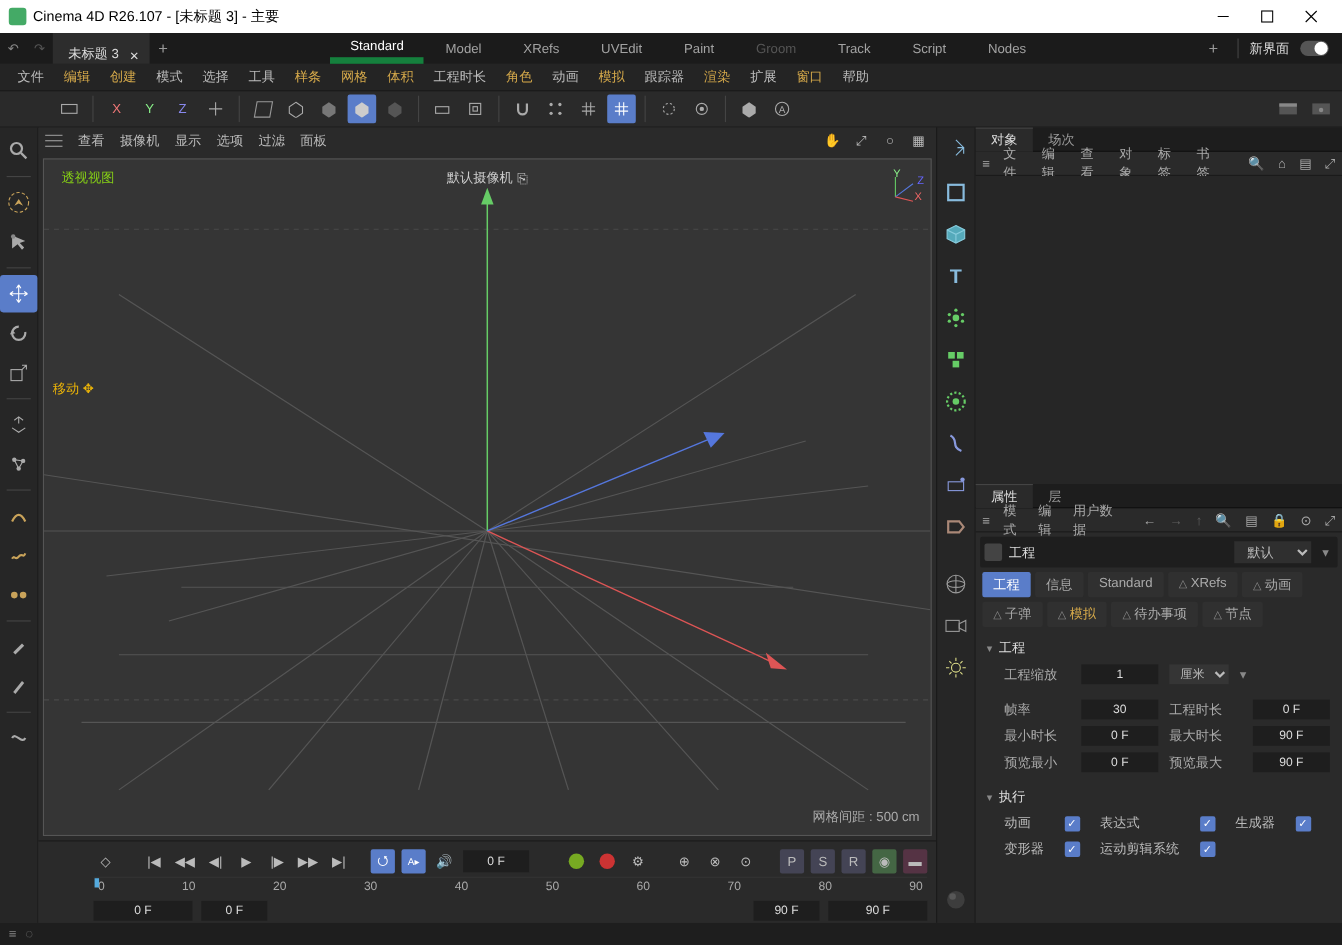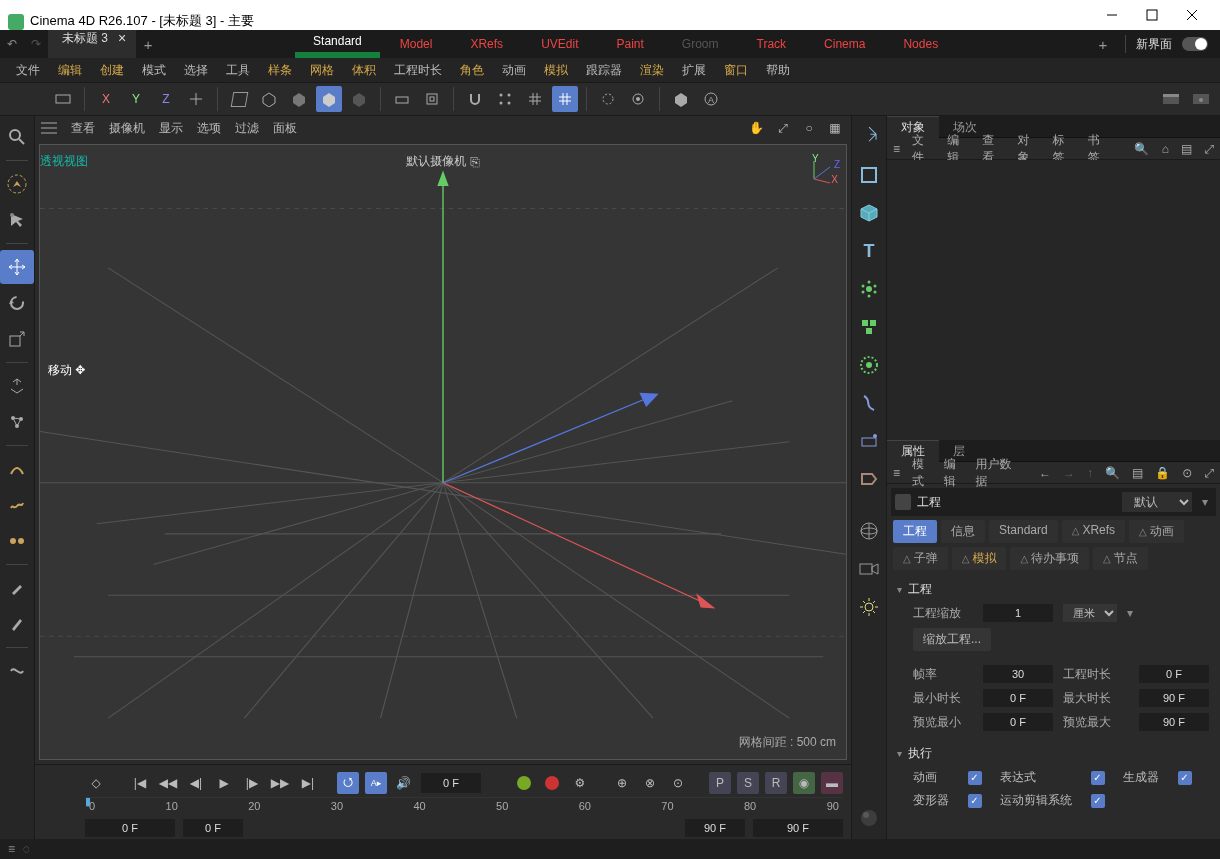--- a/index.html
+++ b/index.html
@@ -1,31 +1,31 @@
 <!DOCTYPE html>
 <html><head>
 <meta charset="utf-8">
 <style>
 * { margin:0; padding:0; box-sizing:border-box; font-family:"Microsoft YaHei",Arial,sans-serif; }
 body { background:#2a2a2a; color:#bbb; font-size:12px; width:1220px; height:859px; overflow:hidden; position:relative; }
 
 
-.titlebar { height:30px; background:#fff; color:#000; display:flex; align-items:flex-end; padding:0 8px; font-size:13px; }
+.titlebar { height:30px; background:#fff; color:#000; display:flex; align-items:center; padding:0 8px; font-size:13px; }
 .titlebar .appicon { width:16px; height:16px; background:#4a6; border-radius:3px; margin-right:6px; }
 .titlebar .title { flex:1; }
 .titlebar .winbtn { width:40px; height:30px; display:flex; align-items:center; justify-content:center; cursor:pointer; font-size:14px; }
 
 
 .tabrow { height:28px; background:#1b1b1b; display:flex; align-items:center; }
 .tabrow .navbtn { width:24px; height:24px; display:flex; align-items:center; justify-content:center; color:#888; cursor:pointer; }
-.doctab { height:28px; padding:0 10px 0 14px; background:#2d2d2d; display:flex; align-items:flex-start; gap:10px; font-size:12px; color:#ddd; }
+.doctab { height:28px; padding:0 10px 0 14px; background:#2d2d2d; display:flex; align-items:flex-end; gap:10px; font-size:12px; color:#ddd; }
 .doctab .close { color:#ddd; cursor:pointer; font-size:14px;}
 .addtab { width:24px; color:#999; text-align:center; cursor:pointer; font-size:15px; }
 .layouts { flex:1; display:flex; justify-content:center; gap:2px; }
-.layouts .lay { padding:0 18px; height:28px; display:flex; align-items:center; cursor:pointer; color:#ef4444; font-size:12px; }
+.layouts .lay { padding:0 18px; height:28px; display:flex; align-items:center; cursor:pointer; color:#a3a3a3; font-size:12px; }
 .layouts .lay.active { color:#fff; border-bottom:6px solid #15803d; }
 .layouts .lay.dim { color:#555; }
 .tabrow .rightgrp { display:flex; align-items:center; gap:10px; padding-right:12px; }
 .newbtn { color:#ddd; font-size:12px; cursor:pointer;}
 .toggle { width:26px; height:14px; background:#555; border-radius:7px; position:relative; cursor:pointer;}
 .toggle::after { content:""; position:absolute; width:12px; height:12px; background:#fff; border-radius:50%; right:1px; top:1px;}
 
 
 .menubar { height:24px; background:#242424; display:flex; align-items:center; padding-left:8px; gap:2px; }
 .menubar .mitem { padding:0 8px; height:24px; display:flex; align-items:center; cursor:pointer; font-size:12px; }
@@ -48,23 +48,23 @@
 .lsep { height:1px; background:#444; margin:4px 6px; }
 
 
 .vpcol { flex:1; display:flex; flex-direction:column; background:#2a2a2a; }
 .vpmenu { height:24px; display:flex; align-items:center; padding:0 6px; gap:14px; background:#2a2a2a; }
 .vpmenu .hamb { cursor:pointer; }
 .vpmenu .mitem { cursor:pointer; font-size:12px; color:#bbb; }
 .vpmenu .vpright { margin-left:auto; display:flex; gap:6px; }
 .vpmenu .vpright .tbtn { width:20px; height:20px; }
 .viewport { flex:1; margin:4px; border:1px solid #555; background:#353535; position:relative; overflow:hidden;}
-.vplabel { position:absolute; top:8px; left:0; font-size:12px; color:#14b8a6; }
+.vplabel { position:absolute; top:8px; left:16px; font-size:12px; color:#84cc16; }
 .vpcam { position:absolute; top:8px; left:50%; transform:translateX(-50%); font-size:12px; color:#ccc; display:flex; align-items:center; gap:4px;}
-.vpmove { position:absolute; top:217px; left:8px; font-size:12px; color:#ffffff;}
+.vpmove { position:absolute; top:200px; left:8px; font-size:12px; color:#eab308;}
 .vpgrid { position:absolute; bottom:8px; right:10px; font-size:12px; color:#aaa; }
 .gizmo { position:absolute; top:12px; right:12px; width:28px; height:28px; }
 .gizmo .gy { position:absolute; left:6px; top:-4px; color:#8e8; font-size:10px;}
 .gizmo .gz { position:absolute; right:-6px; top:2px; color:#66f; font-size:10px;}
 .gizmo .gx { position:absolute; right:-4px; bottom:0; color:#e66; font-size:10px;}
 .vp-inner { position:absolute; inset:0;}
 
 
 .timeblock { background:#2a2a2a; border-top:1px solid #1a1a1a; padding:4px 8px 2px 50px; }
 .trow1 { display:flex; align-items:center; gap:6px; height:28px;}
@@ -144,21 +144,21 @@
   </div>
   <div class="addtab">+</div>
   <div class="layouts">
     <div class="lay active">Standard</div>
     <div class="lay">Model</div>
     <div class="lay">XRefs</div>
     <div class="lay">UVEdit</div>
     <div class="lay">Paint</div>
     <div class="lay dim">Groom</div>
     <div class="lay">Track</div>
-    <div class="lay">Cinema</div>
+    <div class="lay">Script</div>
     <div class="lay">Nodes</div>
   </div>
   <div class="rightgrp">
     <div class="addtab">+</div>
     <div style="width:1px;height:18px;background:#444"></div>
     <div class="newbtn">新界面</div>
     <div class="toggle"></div>
   </div>
 </div>
 
@@ -684,23 +684,20 @@
       </div>
 
       <div class="section">
         <div class="shead">工程</div>
         <div class="frow">
           <label>工程缩放</label>
           <input class="num" value="1" style="">
           <select class="unit"><option>厘米</option></select>
           <span style="color:#888">▾</span>
         </div>
-        <div class="frow">
-            <span class="btn-small">缩放工程...</span>
-          </div>
       </div>
 
       <div class="section">
         <div class="frow">
           <label>帧率</label>
           <input class="num" value="30" style="">
           <label style="width:66px">工程时长</label>
           <input class="num" value="0 F" style="">
         </div>
         <div class="frow">

